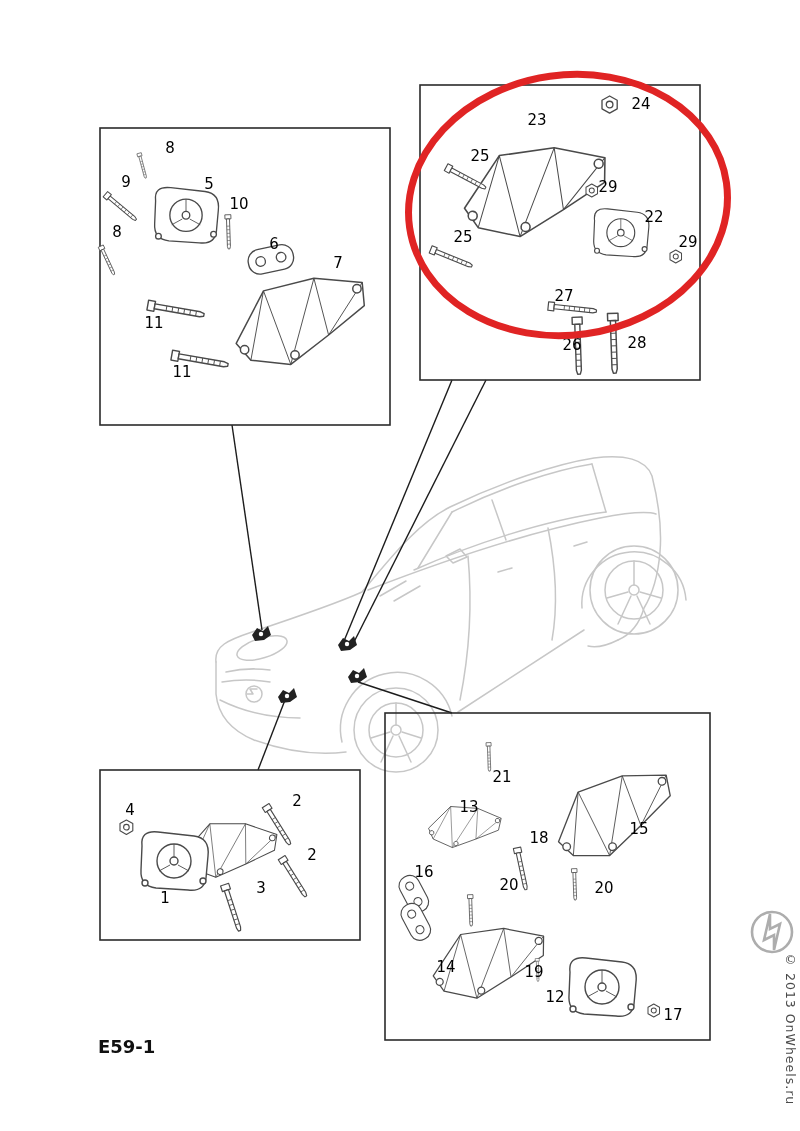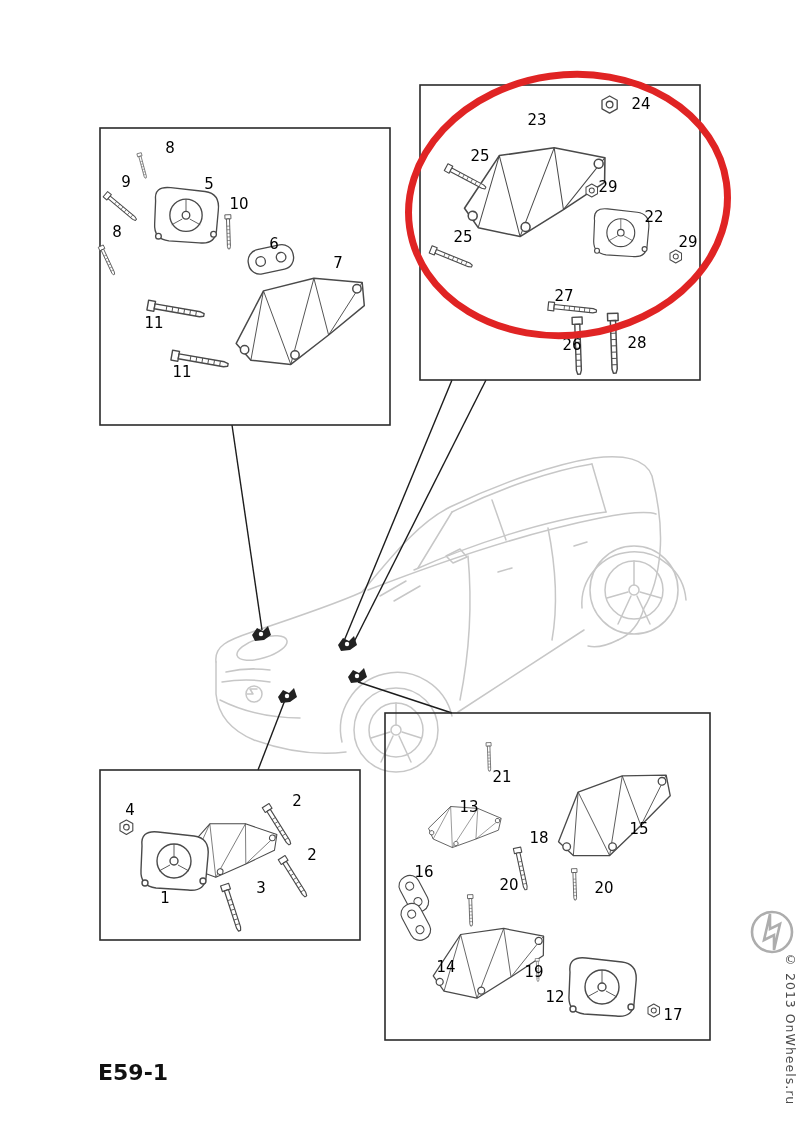--- a/index.html
+++ b/index.html
@@ -6,21 +6,21 @@
   .stage{position:relative;width:800px;height:1131px;background:#fff;overflow:hidden;
          font-family:"DejaVu Sans",sans-serif;}
   .stage svg{position:absolute;left:0;top:0;}
   .box{fill:none;stroke:#2b2b2b;stroke-width:1.6;}
   .part{fill:#ffffff;stroke:#4a4a4a;stroke-width:1.4;stroke-linejoin:round;}
   .thin{fill:none;stroke:#4a4a4a;stroke-width:0.9;}
   .lead{stroke:#1c1c1c;stroke-width:1.4;}
   .blob{fill:#222;stroke:none;}
   .car{fill:none;stroke:#c7c7c7;stroke-width:1.5;stroke-linejoin:round;stroke-linecap:round;}
   .lbl{font:15px "DejaVu Sans",sans-serif;fill:#000;text-anchor:middle;}
-  .code{position:absolute;left:98px;top:1060px;font-size:22px;font-weight:bold;color:#111;}
+  .code{position:absolute;left:98px;top:1036px;font-size:18px;font-weight:bold;color:#111;}
   .copy{position:absolute;right:2px;top:952px;writing-mode:vertical-rl;
         font-size:12.5px;color:#4a4a4a;letter-spacing:1px;}
   .logo{fill:none;stroke:#adadad;stroke-width:2.6;}
 </style>
 </head>
 <body>
 
 <div class="stage">
 
 <svg width="800" height="1131" viewBox="0 0 800 1131" xmlns="http://www.w3.org/2000/svg">

